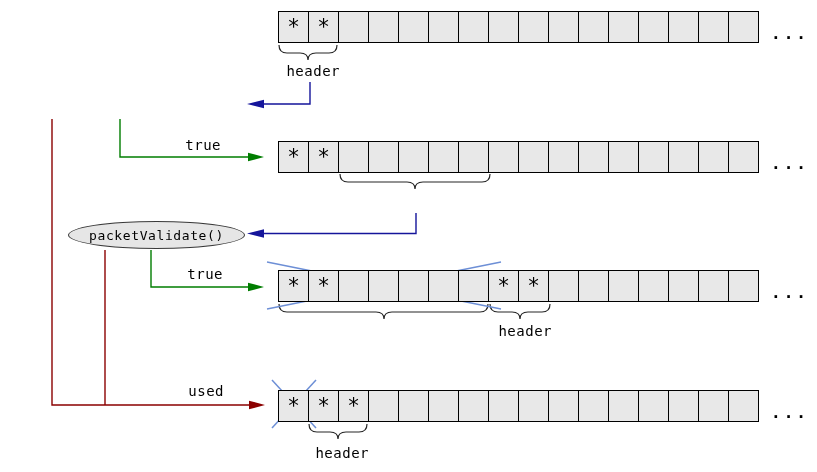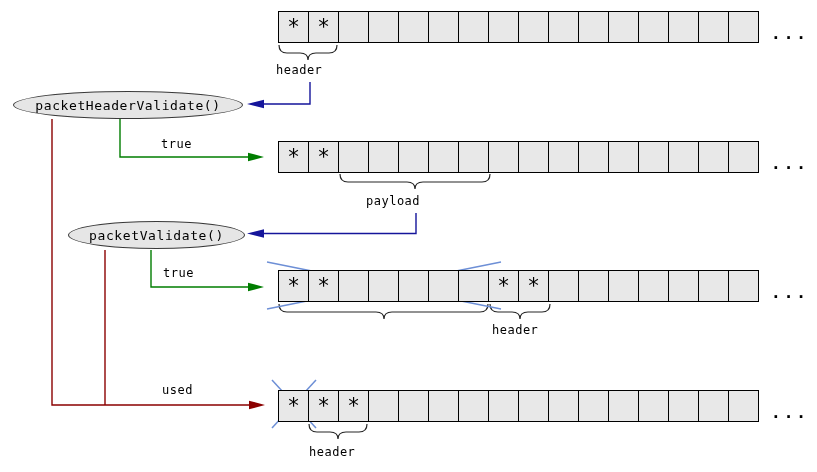--- a/index.html
+++ b/index.html
@@ -32,22 +32,22 @@
     background:var(--node-fill,#e6e6e6);
     border:1px solid var(--node-border,#3a3a3a);
     border-radius:50%;
     display:flex;align-items:center;justify-content:center;
     font-size:13px;letter-spacing:0.6px;
     white-space:nowrap;
   }
   
   .lbl{
     position:absolute;
-    font-size:12px;letter-spacing:0.5px;
-    text-align:left;white-space:nowrap;
+    font-size:14px;letter-spacing:0.5px;
+    text-align:right;white-space:nowrap;
   }
   
   .navy-line{stroke:var(--navy,#15159b);stroke-width:1.4;fill:none;}
   .navy-head{fill:var(--navy,#15159b);stroke:none;}
   .green-line{stroke:var(--green,#007d00);stroke-width:1.4;fill:none;}
   .green-head{fill:var(--green,#007d00);stroke:none;}
   .red-line{stroke:var(--dark-red,#8b0000);stroke-width:1.4;fill:none;}
   .red-head{fill:var(--dark-red,#8b0000);stroke:none;}
   .brace{stroke:#262626;stroke-width:1.2;fill:none;}
   .cross{stroke:var(--cross-blue,#6d8fd6);stroke-width:1.5;fill:none;}
@@ -172,27 +172,23 @@
       <div class="cell"></div>
       <div class="cell"></div>
       <div class="cell"></div>
     </div>
 
   <div class="dots" style="left:771px;top:24px">...</div>
   <div class="dots" style="left:771px;top:154px">...</div>
   <div class="dots" style="left:771px;top:283px">...</div>
   <div class="dots" style="left:771px;top:403px">...</div>
 
-  <div class="ellipse" style="left:13px;top:91px;width:230px;height:28px">
-    <span>packetHeaderValidate()</span>
-  </div>
   <div class="ellipse" style="left:68px;top:221px;width:177px;height:28px">
     <span>packetValidate()</span>
   </div>
 
   <div class="lbl" style="left:276px;top:63px;width:64px">header</div>
-  <div class="lbl" style="left:366px;top:194px;width:100px">payload</div>
   <div class="lbl" style="left:492px;top:323px;width:60px">header</div>
   <div class="lbl" style="left:309px;top:445px;width:60px">header</div>
   <div class="lbl" style="left:161px;top:137px;width:60px">true</div>
   <div class="lbl" style="left:163px;top:266px;width:60px">true</div>
   <div class="lbl" style="left:162px;top:383px;width:62px">used</div>
 </div>
 
 </body></html>

